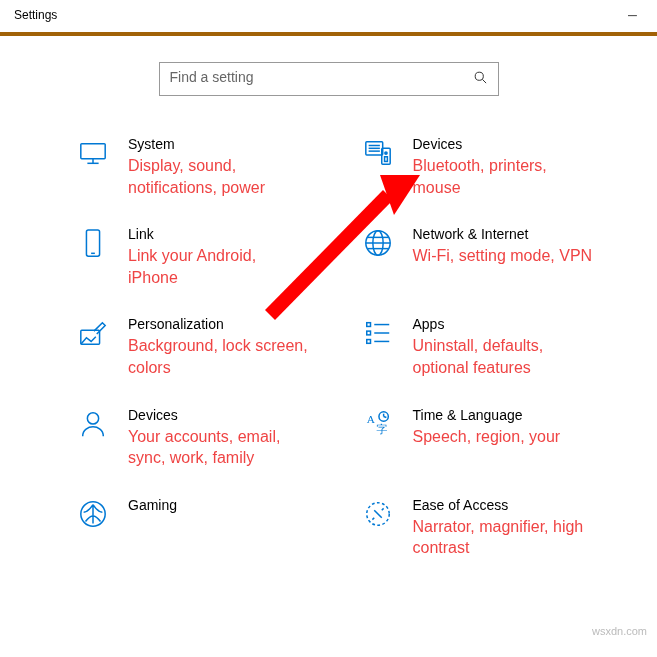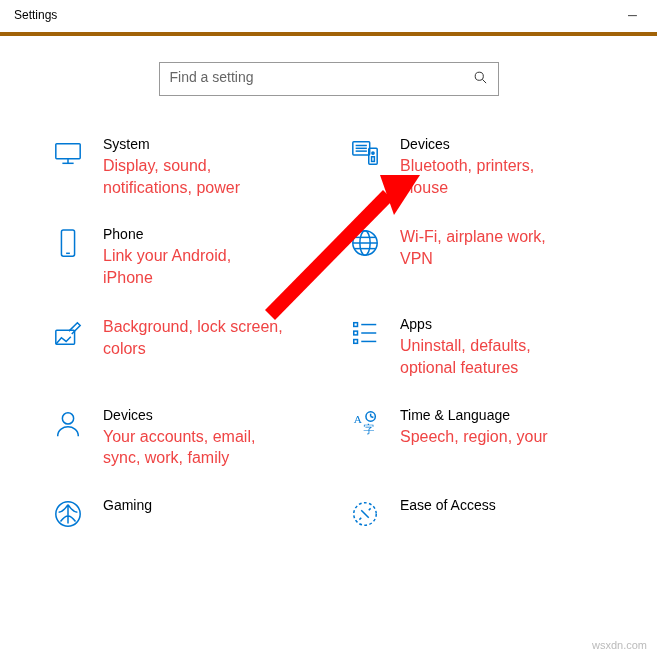--- a/index.html
+++ b/index.html
@@ -48,21 +48,21 @@
       flex: 1;
       color: #333;
     }
     .search-input::placeholder { color: #666; }
     .search-icon svg { display: block; }
     .grid {
       display: grid;
       grid-template-columns: 1fr 1fr;
       column-gap: 0px;
       row-gap: 55px;
-      padding: 0 40px 0 51px;
+      padding: 0 40px 0 76px;
       gap: 28px;
     }
     .tile {
       display: flex;
       align-items: flex-start;
       gap: 18px;
       cursor: pointer;
     }
     .tile .icon {
       width: 34px;
@@ -89,21 +89,21 @@
       position: absolute;
       pointer-events: none;
       left: 260px;
       top: 165px;
       width: 170px;
       height: 160px;
       z-index: 5;
     }
     .watermark {
       position: absolute;
-      bottom: 6px;
+      bottom: 20px;
       right: 10px;
       font-size: 11px;
       color: #bbb;
     }
   </style>
 </head>
 <body>
 
 <div class="titlebar">
   <span>Settings</span>
@@ -157,49 +157,51 @@
   </div>
 
   <div class="tile">
     <span class="icon">
       <svg viewBox="0 0 32 32" fill="none" stroke="currentColor" stroke-width="1.6">
         <rect x="9" y="2" width="14" height="28" rx="2"></rect>
           <line x1="14" y1="27" x2="18" y2="27"></line>
       </svg>
     </span>
     <div class="text">
-      <div class="title">Phone</div>
+      <div class="title">Link</div>
       <div class="subtitle">Link your Android, iPhone</div>
     </div>
   </div>
 
   <div class="tile">
     <span class="icon">
       <svg viewBox="0 0 32 32" fill="none" stroke="currentColor" stroke-width="1.6">
         <circle cx="16" cy="16" r="13"></circle>
           <ellipse cx="16" cy="16" rx="5.5" ry="13"></ellipse>
         <line x1="3" y1="16" x2="29" y2="16"></line>
           <line x1="5" y1="10" x2="27" y2="10"></line>
           <line x1="5" y1="22" x2="27" y2="22"></line>
       </svg>
     </span>
     <div class="text">
-      <div class="subtitle">Wi-Fi, airplane work, VPN</div>
+      <div class="title">Network &amp; Internet</div>
+      <div class="subtitle">Wi-Fi, setting mode, VPN</div>
     </div>
   </div>
 
   <div class="tile">
     <span class="icon">
       <svg viewBox="0 0 32 32" fill="none" stroke="currentColor" stroke-width="1.6">
         <rect x="3" y="13" width="20" height="15" rx="1"></rect>
         <path d="M17 14 L26 5 L29 8 L20 17"></path>
         <path d="M3 28 L9 21 L14 25 L19 20"></path>
       </svg>
     </span>
     <div class="text">
+      <div class="title">Personalization</div>
       <div class="subtitle">Background, lock screen, colors</div>
     </div>
   </div>
 
   <div class="tile">
     <span class="icon">
       <svg viewBox="0 0 32 32" fill="none" stroke="currentColor" stroke-width="1.6">
         <rect x="4" y="5" width="4" height="4"></rect>
           <line x1="12" y1="7" x2="28" y2="7"></line>
         <rect x="4" y="14" width="4" height="4"></rect>
@@ -257,20 +259,21 @@
 
   <div class="tile">
     <span class="icon">
       <svg viewBox="0 0 32 32" fill="none" stroke="currentColor" stroke-width="1.6" stroke-dasharray="3 2.5">
         <circle cx="16" cy="16" r="12"></circle>
         <path stroke-dasharray="0" d="M12 12 L20 20 M20 12 L22 10 M10 22 L12 20"></path>
       </svg>
     </span>
     <div class="text">
       <div class="title">Ease of Access</div>
+      <div class="subtitle">Narrator, magnifier, high contrast</div>
     </div>
   </div>
 
 </div>
 
 <svg class="arrow" viewBox="0 0 170 160">
   <line x1="10" y1="150" x2="128" y2="30" stroke="#FF0000" stroke-width="14"></line>
   <polygon points="120,10 160,10 134,50" fill="#FF0000"></polygon>
 </svg>
 

